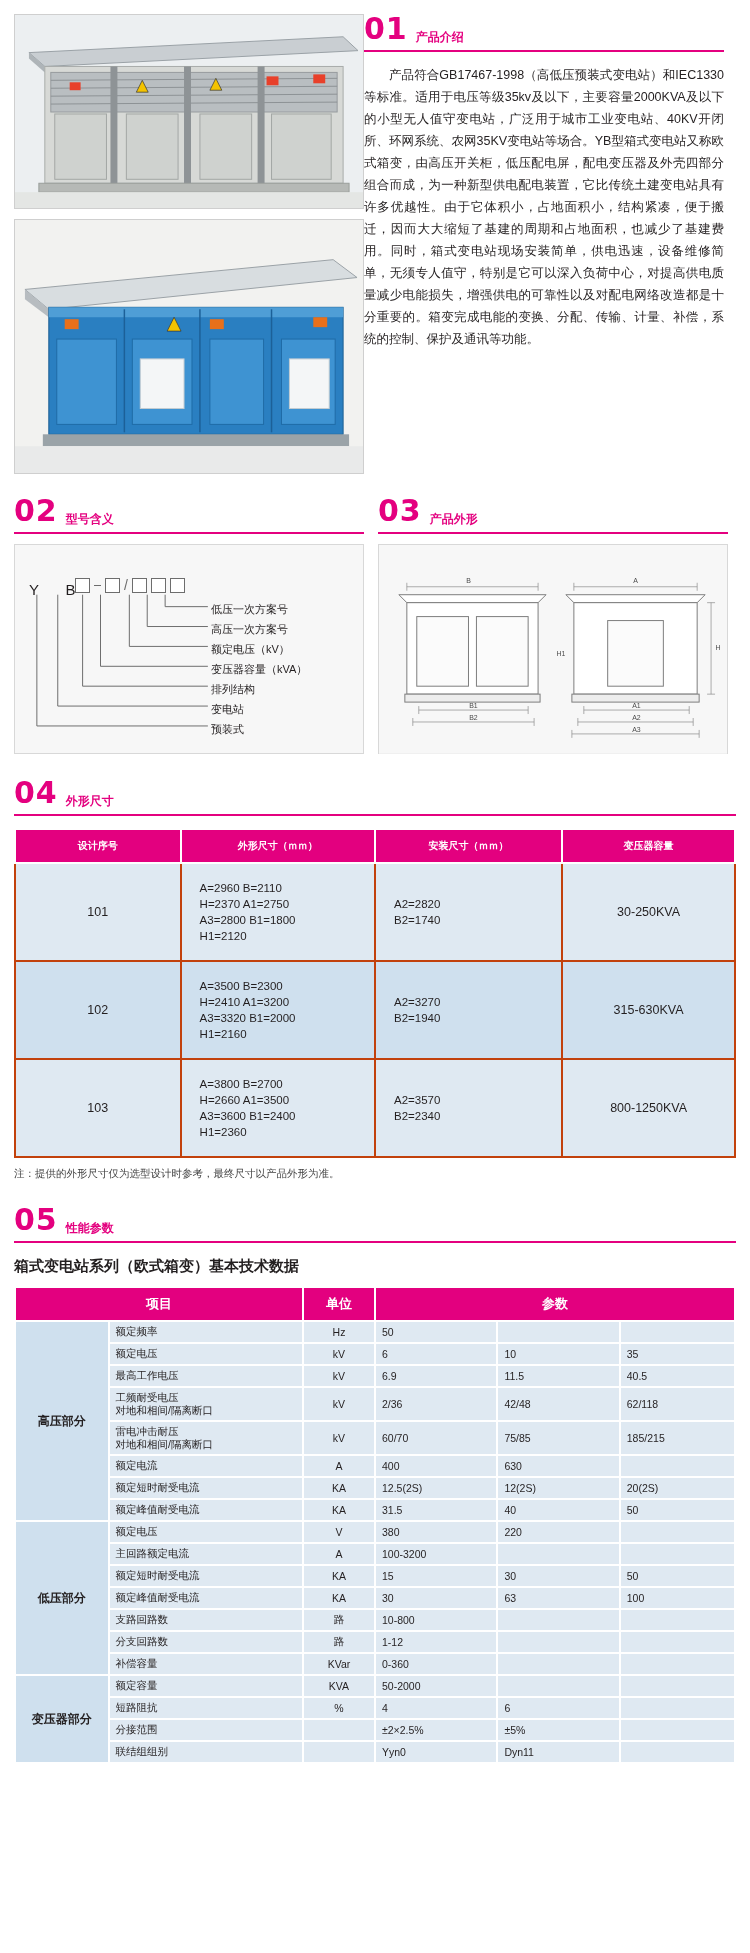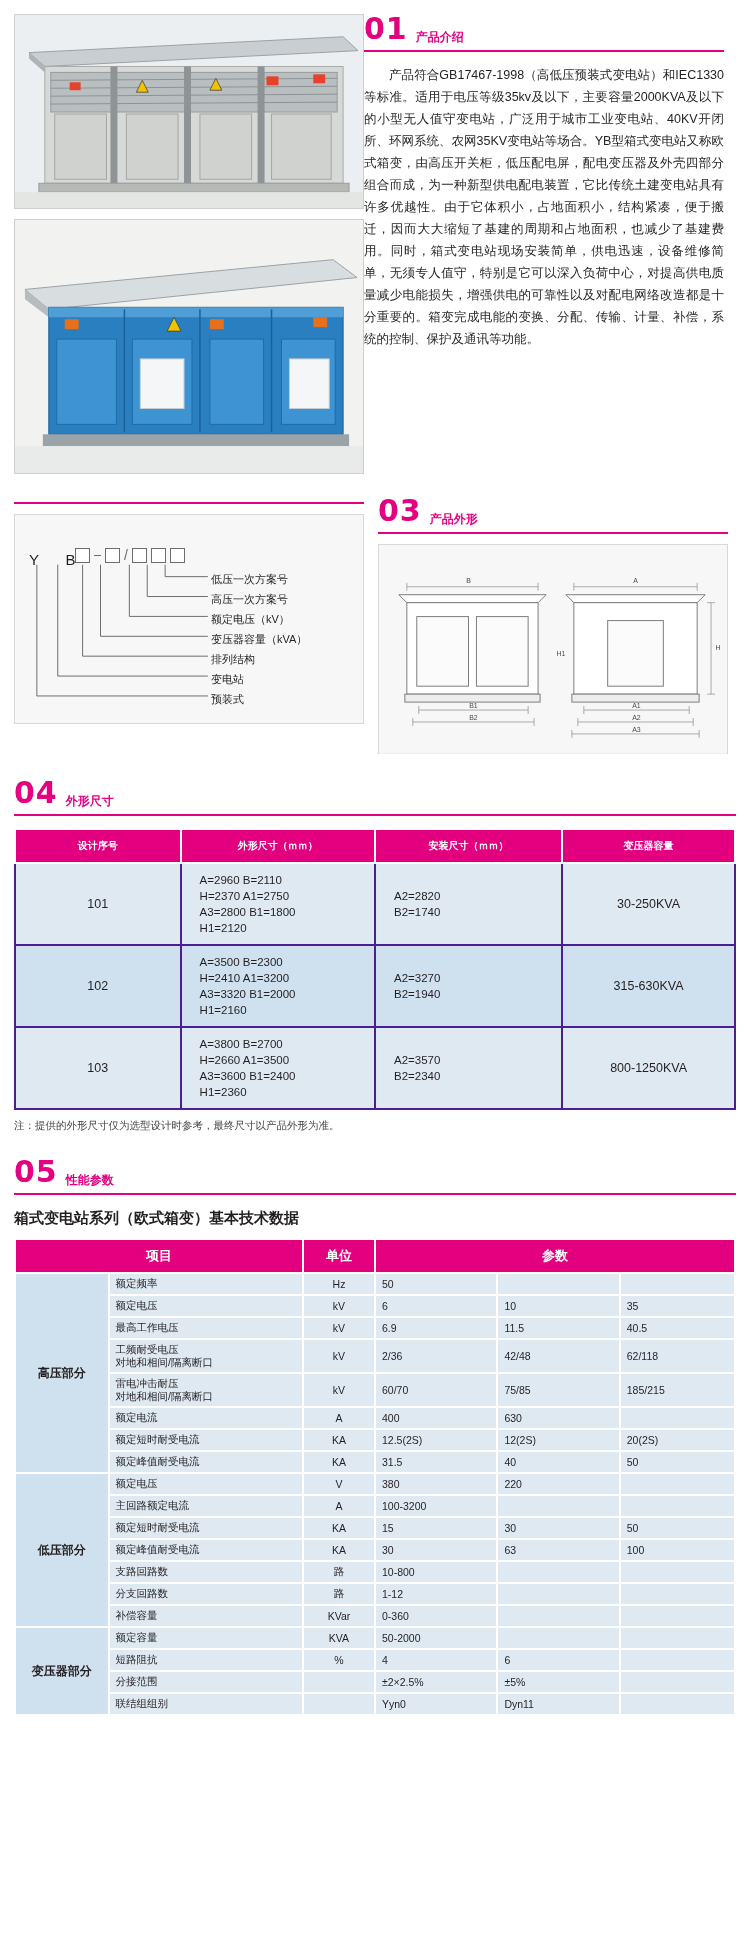--- a/index.html
+++ b/index.html
@@ -65,21 +65,21 @@
   .od { position:absolute; inset:0; }
 
   
   .sec-block { padding:24px 14px 0 14px; }
   table.dim { width:100%; border-collapse:collapse; margin-top:12px; table-layout:fixed; }
   table.dim th {
     background:#e3007f; color:#fff; font-size:10px; font-weight:bold;
     border:2px solid #fff; padding:9px 4px; text-align:center;
   }
   table.dim td {
-    border:2px solid #4c1d95; padding:8px 6px; font-size:11.5px;
+    border:2px solid #c2410c; padding:16px 6px; font-size:11.5px;
     background:#dfe9f2; color:#231f20; vertical-align:middle;
   }
   table.dim tr.alt td { background:#cfe0ee; }
   table.dim td.c { text-align:center; font-size:12.5px; }
   table.dim td.spec { line-height:16px; white-space:pre-line; padding-left:18px; }
   .note { font-size:10.5px; color:#444; margin-top:9px; }
 
   
   .sub-title { font-size:15px; font-weight:bold; margin:14px 0 10px 0; color:#231f20; }
   table.perf { width:100%; border-collapse:collapse; table-layout:fixed; }
@@ -197,20 +197,24 @@
       <div class="sec-rule"></div>
       <div class="intro-body">
         <p>产品符合GB17467-1998（高低压预装式变电站）和IEC1330等标准。适用于电压等级35kv及以下，主要容量2000KVA及以下的小型无人值守变电站，广泛用于城市工业变电站、40KV开闭所、环网系统、农网35KV变电站等场合。YB型箱式变电站又称欧式箱变，由高压开关柜，低压配电屏，配电变压器及外壳四部分组合而成，为一种新型供电配电装置，它比传统土建变电站具有许多优越性。由于它体积小，占地面积小，结构紧凑，便于搬迁，因而大大缩短了基建的周期和占地面积，也减少了基建费用。同时，箱式变电站现场安装简单，供电迅速，设备维修简单，无须专人值守，特别是它可以深入负荷中心，对提高供电质量减少电能损失，增强供电的可靠性以及对配电网络改造都是十分重要的。箱变完成电能的变换、分配、传输、计量、补偿，系统的控制、保护及通讯等功能。</p>
       </div>
     </div>
   </div>
 
   <div class="row2">
 
     <div class="col-half">
+      <div class="sec-head">
+        <span class="sec-num">02</span>
+        <span class="sec-title">型号含义</span>
+      </div>
       <div class="sec-rule"></div>
 
       <div class="box">
         <div class="mm">
           <div class="letters">
             <span>Y</span>
             &nbsp;&nbsp;
             <span>B</span>
           </div>
           <div class="boxes">

